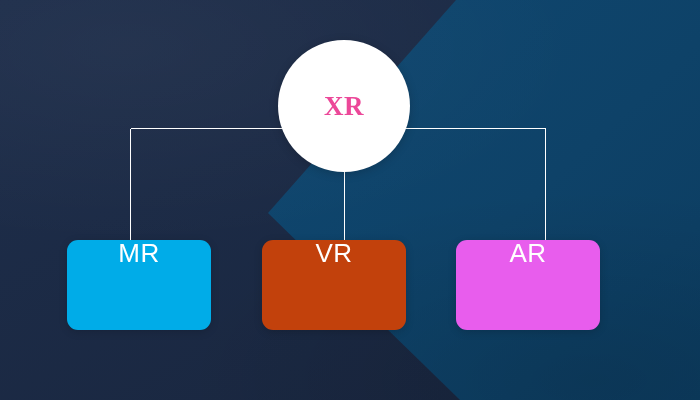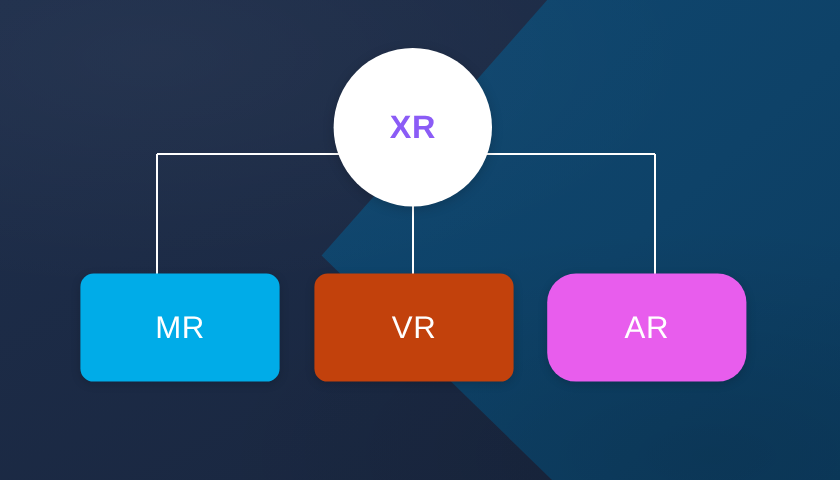--- a/index.html
+++ b/index.html
@@ -63,39 +63,38 @@
     color: #2b2b2b;
     font-size: 27px;
     font-weight: bold;
     letter-spacing: 0.5px;
     line-height: 1;
   }
 
   
   .child-node {
     position: absolute;
-    top: 228px;
-    width: 166px;
+    top: 240px;
+    width: 144px;
     height: 90px;
     border-radius: 11px;
     display: flex;
-    align-items: center;
     justify-content: center;
     box-shadow: 0 2px 8px rgba(0,0,0,0.16);
   }
   .child-label {
     color: #ffffff;
     font-size: 26px;
     font-weight: normal;
     letter-spacing: 0.5px;
     line-height: 1;
   }
   #node-mr { left: 67px;  background: #00ace8; }
   #node-vr { left: 262px; background: #6ccff5; }
-  #node-ar { left: 456px; background: #e85ded; border-radius: 24px; }
+  #node-ar { left: 456px; background: #e85ded; }
 </style>
 </head>
 <body>
 
 <div id="stage">
 
   <div class="bg-base"></div>
 
   <div class="bg-accent">
     <svg viewBox="0 0 700 400" xmlns="http://www.w3.org/2000/svg">
@@ -122,21 +121,21 @@
       <g stroke="#ffffff" stroke-width="1.6" fill="none" shape-rendering="crispEdges">
         <path d="M130.5,128.5 L545.5,128.5"></path>
         <path d="M130.5,128.5 L130.5,240.5"></path>
         <path d="M344.5,168.5 L344.5,240.5"></path>
         <path d="M545.5,128.5 L545.5,240.5"></path>
       </g>
     </svg>
   </div>
 
   <div class="root-node" id="node-xr" style="background: rgb(255, 255, 255);">
-    <span class="root-label" style="color: #8b5cf6;">XR</span>
+    <span class="root-label" style="color: #ec4899; font-family: Liberation Serif, serif;">XR</span>
   </div>
 
   <div class="child-node" id="node-mr" style="background: rgb(0, 172, 232);">
     <span class="child-label" style="color: rgb(255, 255, 255);">MR</span>
   </div>
 
   <div class="child-node" id="node-vr" style="background: #c2410c;">
     <span class="child-label" style="color: rgb(255, 255, 255);">VR</span>
   </div>
 

